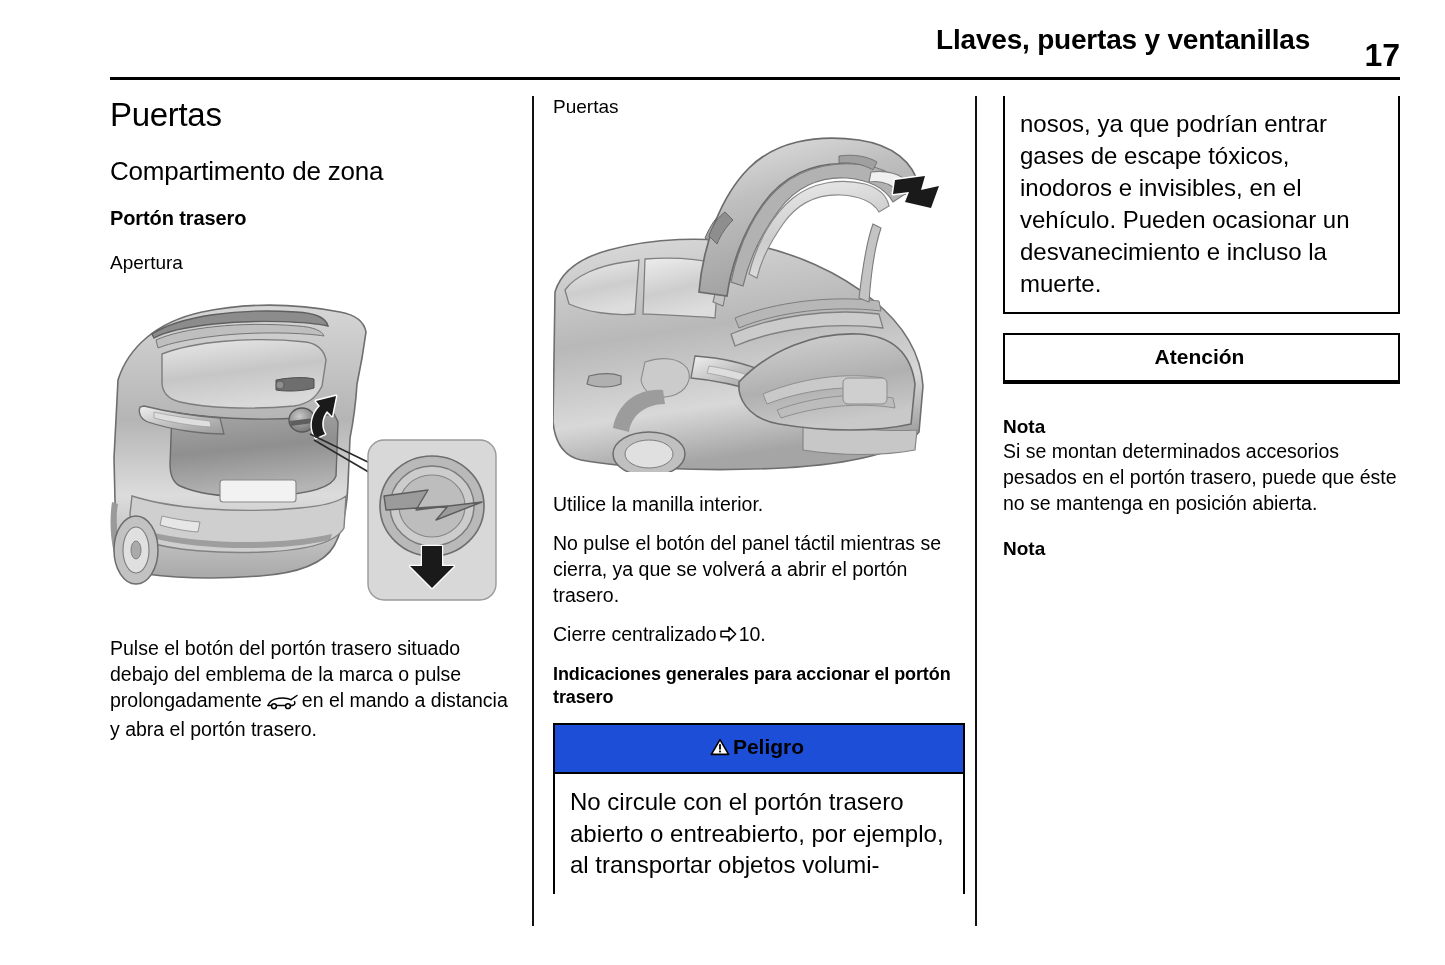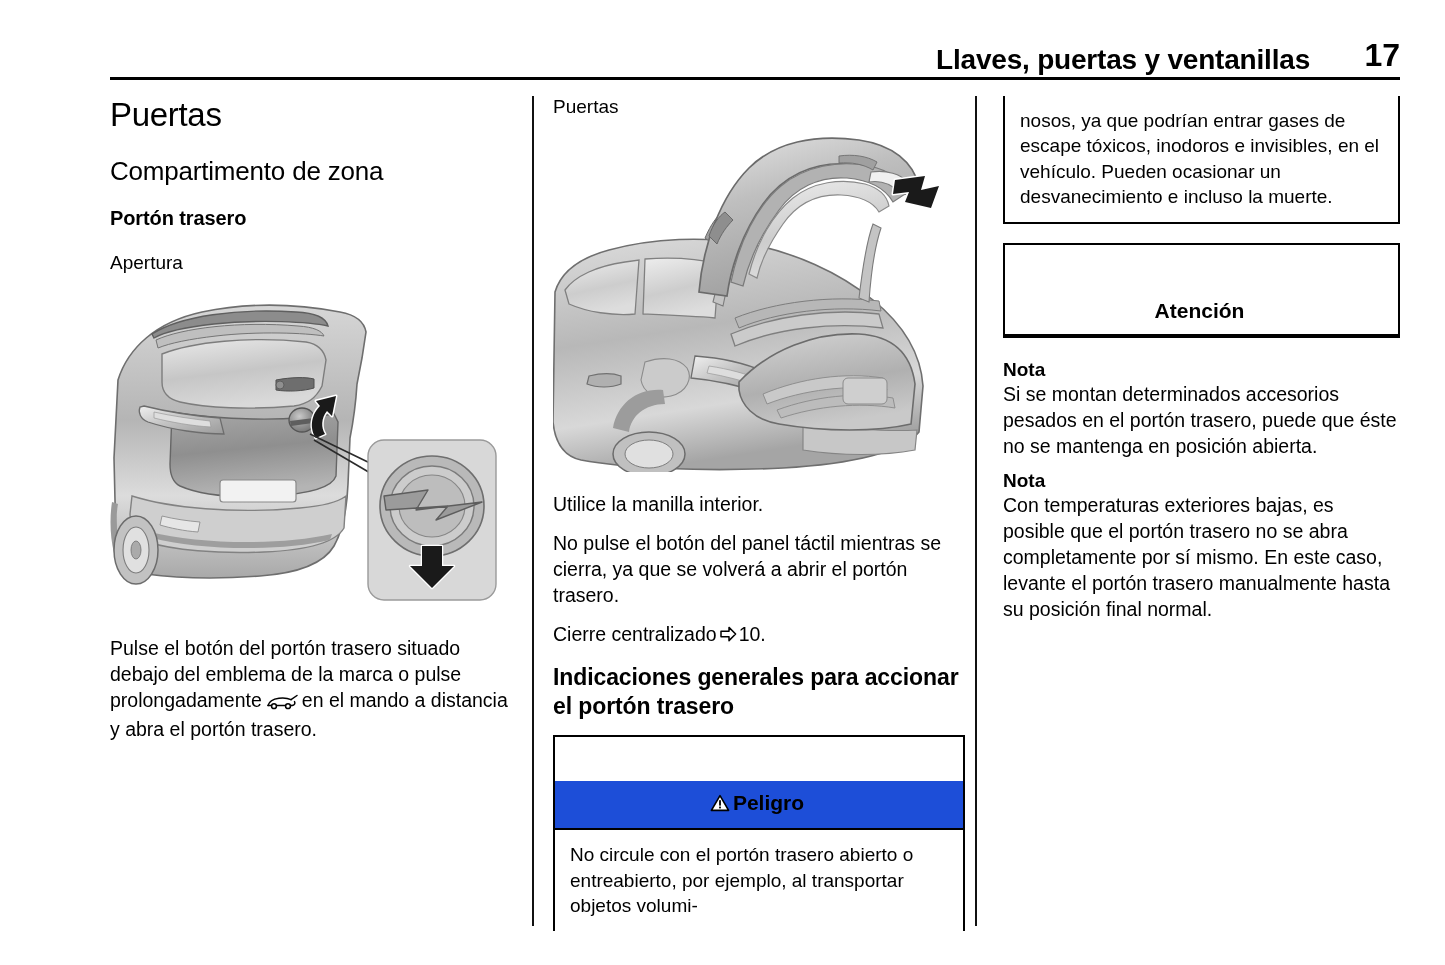--- a/index.html
+++ b/index.html
@@ -20,21 +20,21 @@
   .page-header {
     position: absolute;
     left: 110px;
     top: 36px;
     width: 1290px;
     height: 40px;
   }
   .header-title {
     position: absolute;
     right: 90px;
-    bottom: 0;
+    bottom: 20px;
     font-size: 28px;
     font-weight: bold;
     letter-spacing: -0.2px;
     white-space: nowrap;
   }
   .header-page-number {
     position: absolute;
     right: 0px;
     bottom: 2px;
     font-size: 32px;
@@ -86,57 +86,56 @@
     font-weight: bold;
     margin: 12px 0 22px 0;
     letter-spacing: -0.1px;
   }
   .h4 {
     font-size: 19px;
     font-weight: normal;
     margin: 0 0 14px 0;
   }
   .h-bold-block {
-    font-size: 23px;
+    font-size: 18px;
     font-weight: bold;
     line-height: 1.28;
     margin: 0 0 14px 0;
     letter-spacing: -0.1px;
   }
   p.body {
     font-size: 19.5px;
     line-height: 1.33;
     margin: 0 0 13px 0;
   }
   p.body:last-child { margin-bottom: 0; }
 
   .note-title {
     font-size: 19px;
     font-weight: bold;
-    margin: 1px 0 1px 0;
+    margin: 12px 0 1px 0;
   }
 
   
   .box {
     border: 2.5px solid #000;
     box-sizing: border-box;
   }
   .box-header {
     text-align: center;
     font-size: 21px;
     font-weight: bold;
     padding: 10px 8px 11px 4px;
     border-bottom: 2.5px solid #000;
-    margin-top: 44px;
   }
   .box-header.gray { background: #1d4ed8; }
   .box-header.white { background: #ffffff; }
   .box-body {
     padding: 12px 15px 13px 15px;
-    font-size: 19px;
+    font-size: 24px;
     line-height: 1.33;
   }
   .box-open-bottom { border-bottom: none; }
   .box-open-top { border-top: none; }
 
   .warn-tri {
     display: inline-block;
     vertical-align: -2px;
     margin-right: 3px;
   }
@@ -416,16 +415,15 @@
 
   <div>
     <div class="note-title">Nota</div>
     <p class="body">Si se montan determinados accesorios pesados en el portón trasero, puede que éste no se mantenga en posición abierta.</p>
   </div>
 
   <div style="height:9px"></div>
 
   <div>
     <div class="note-title">Nota</div>
-    <p class="body">Con temperaturas exteriores bajas, es posible que el portón trasero no se abra completamente por sí mismo. En este caso, levante el portón trasero manualmente hasta su posición final normal.</p>
   </div>
 
 </div>
 
 </body></html>

